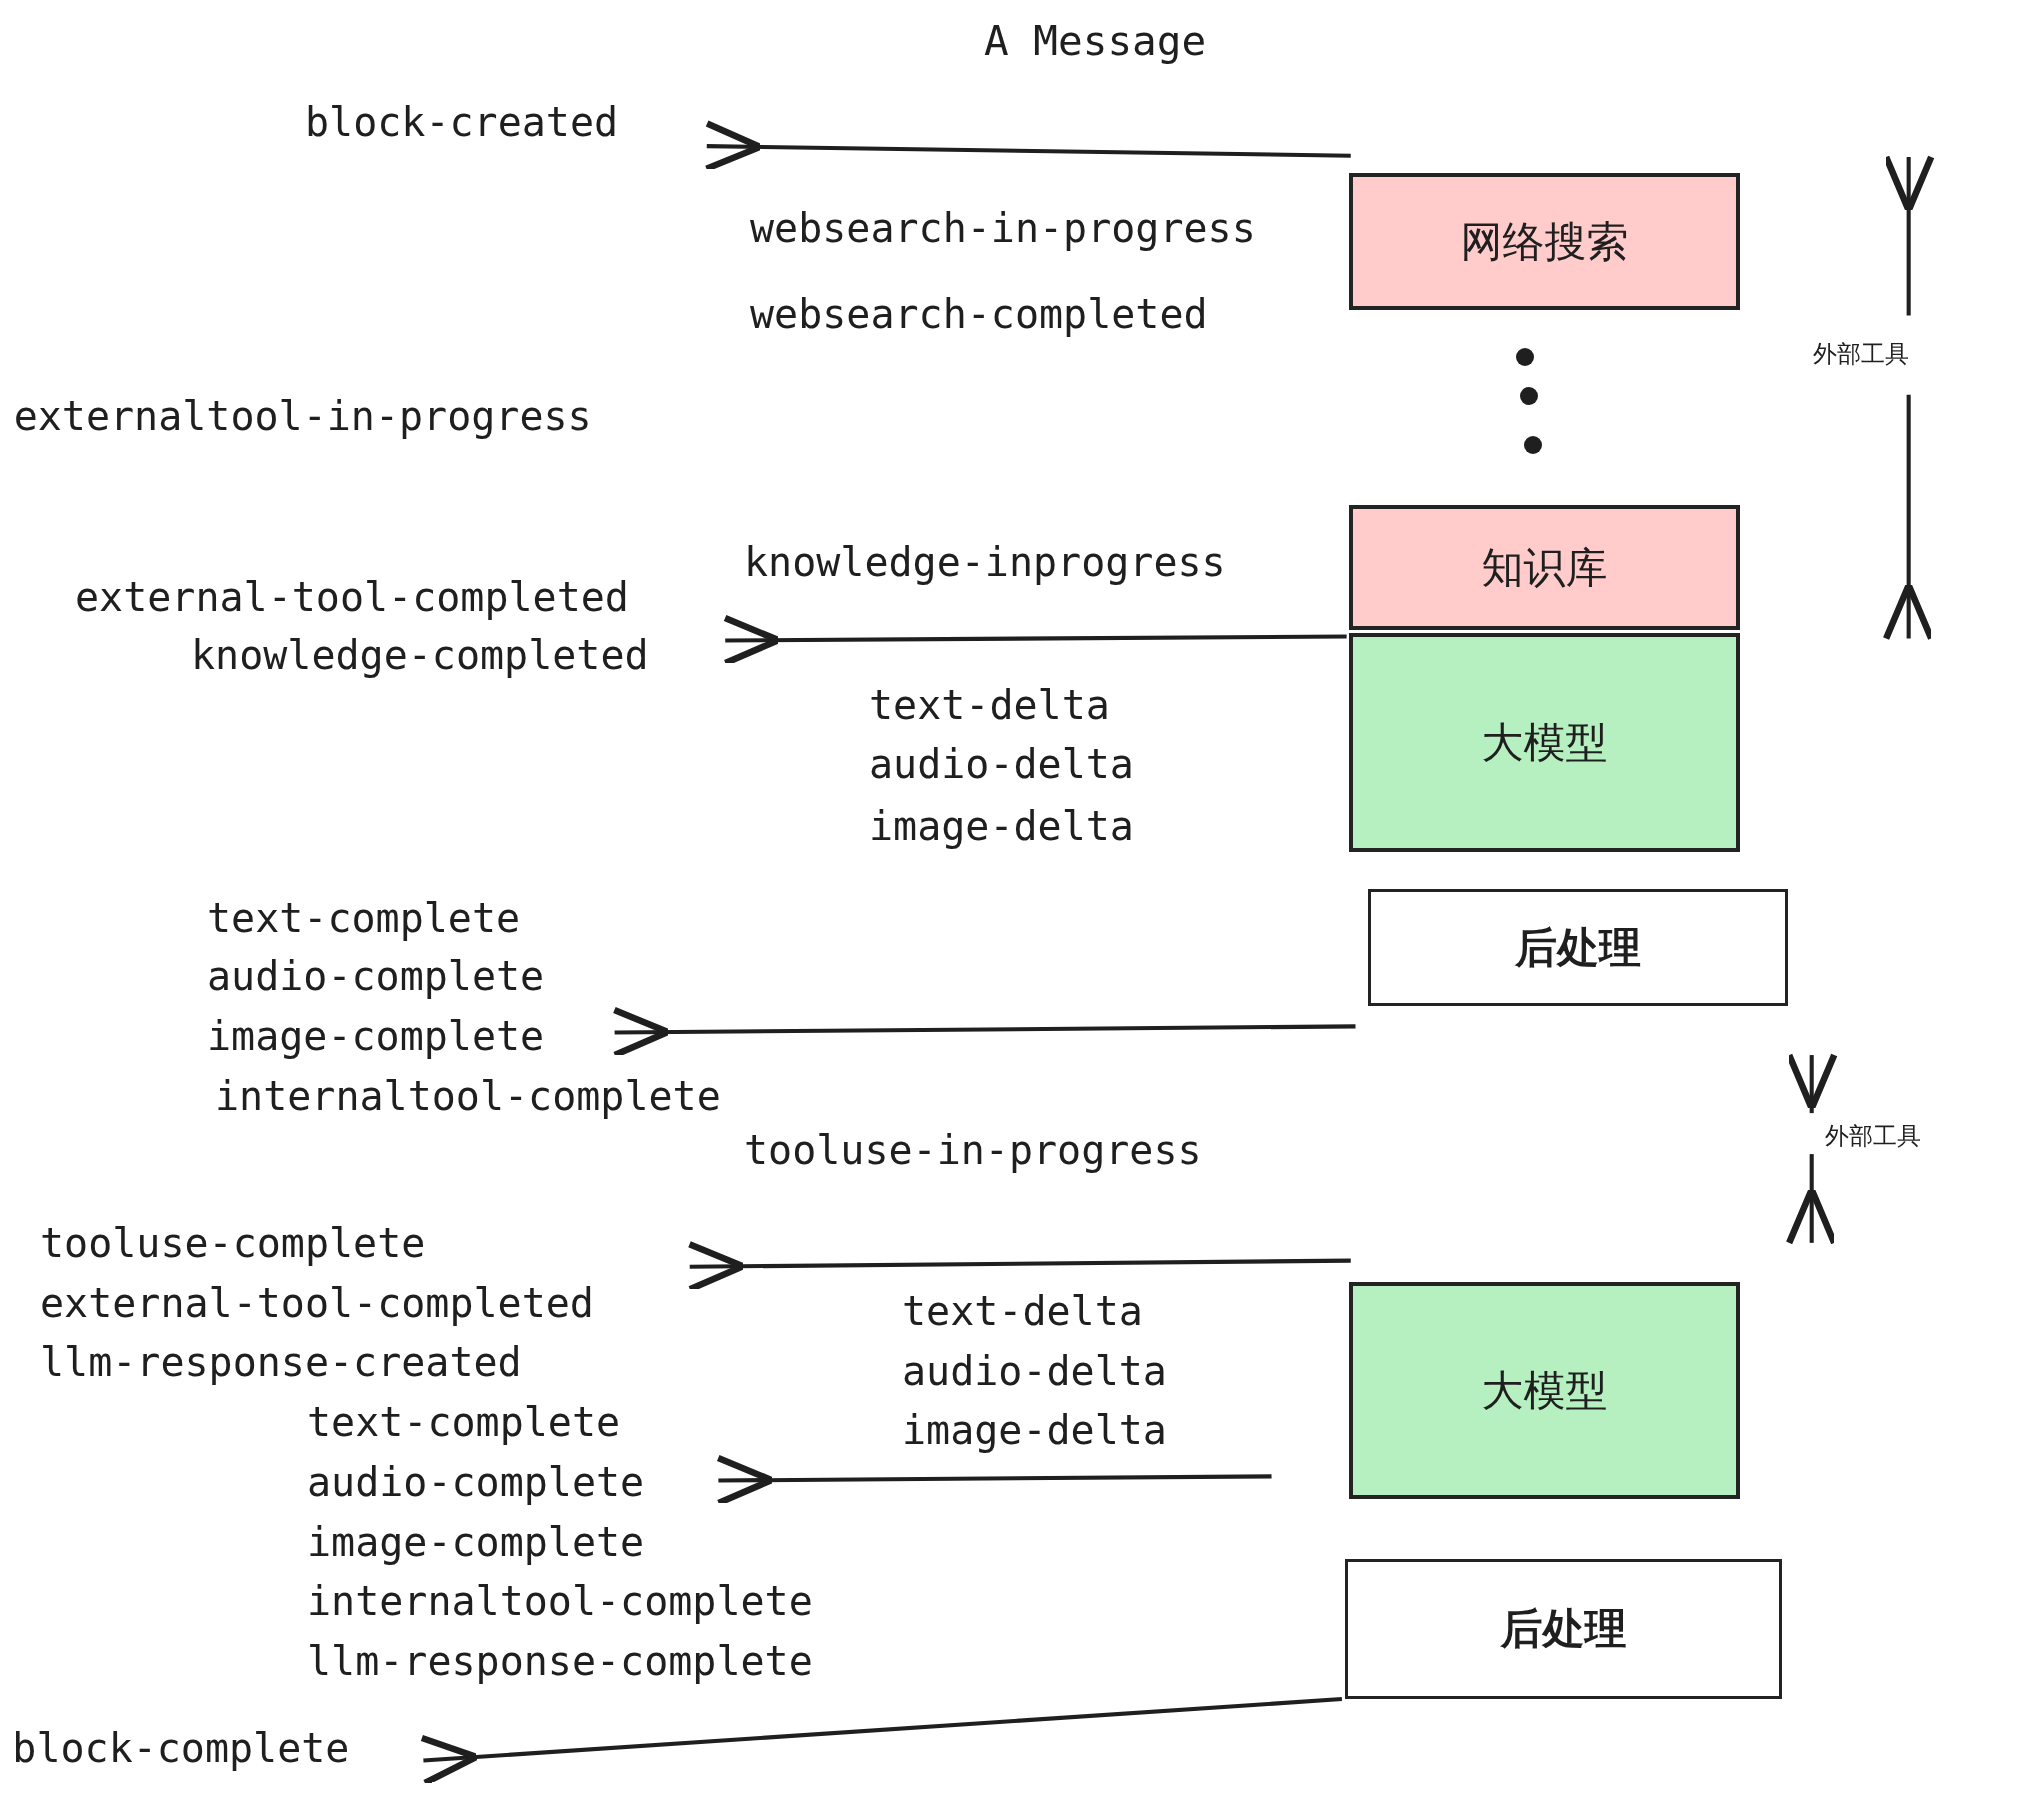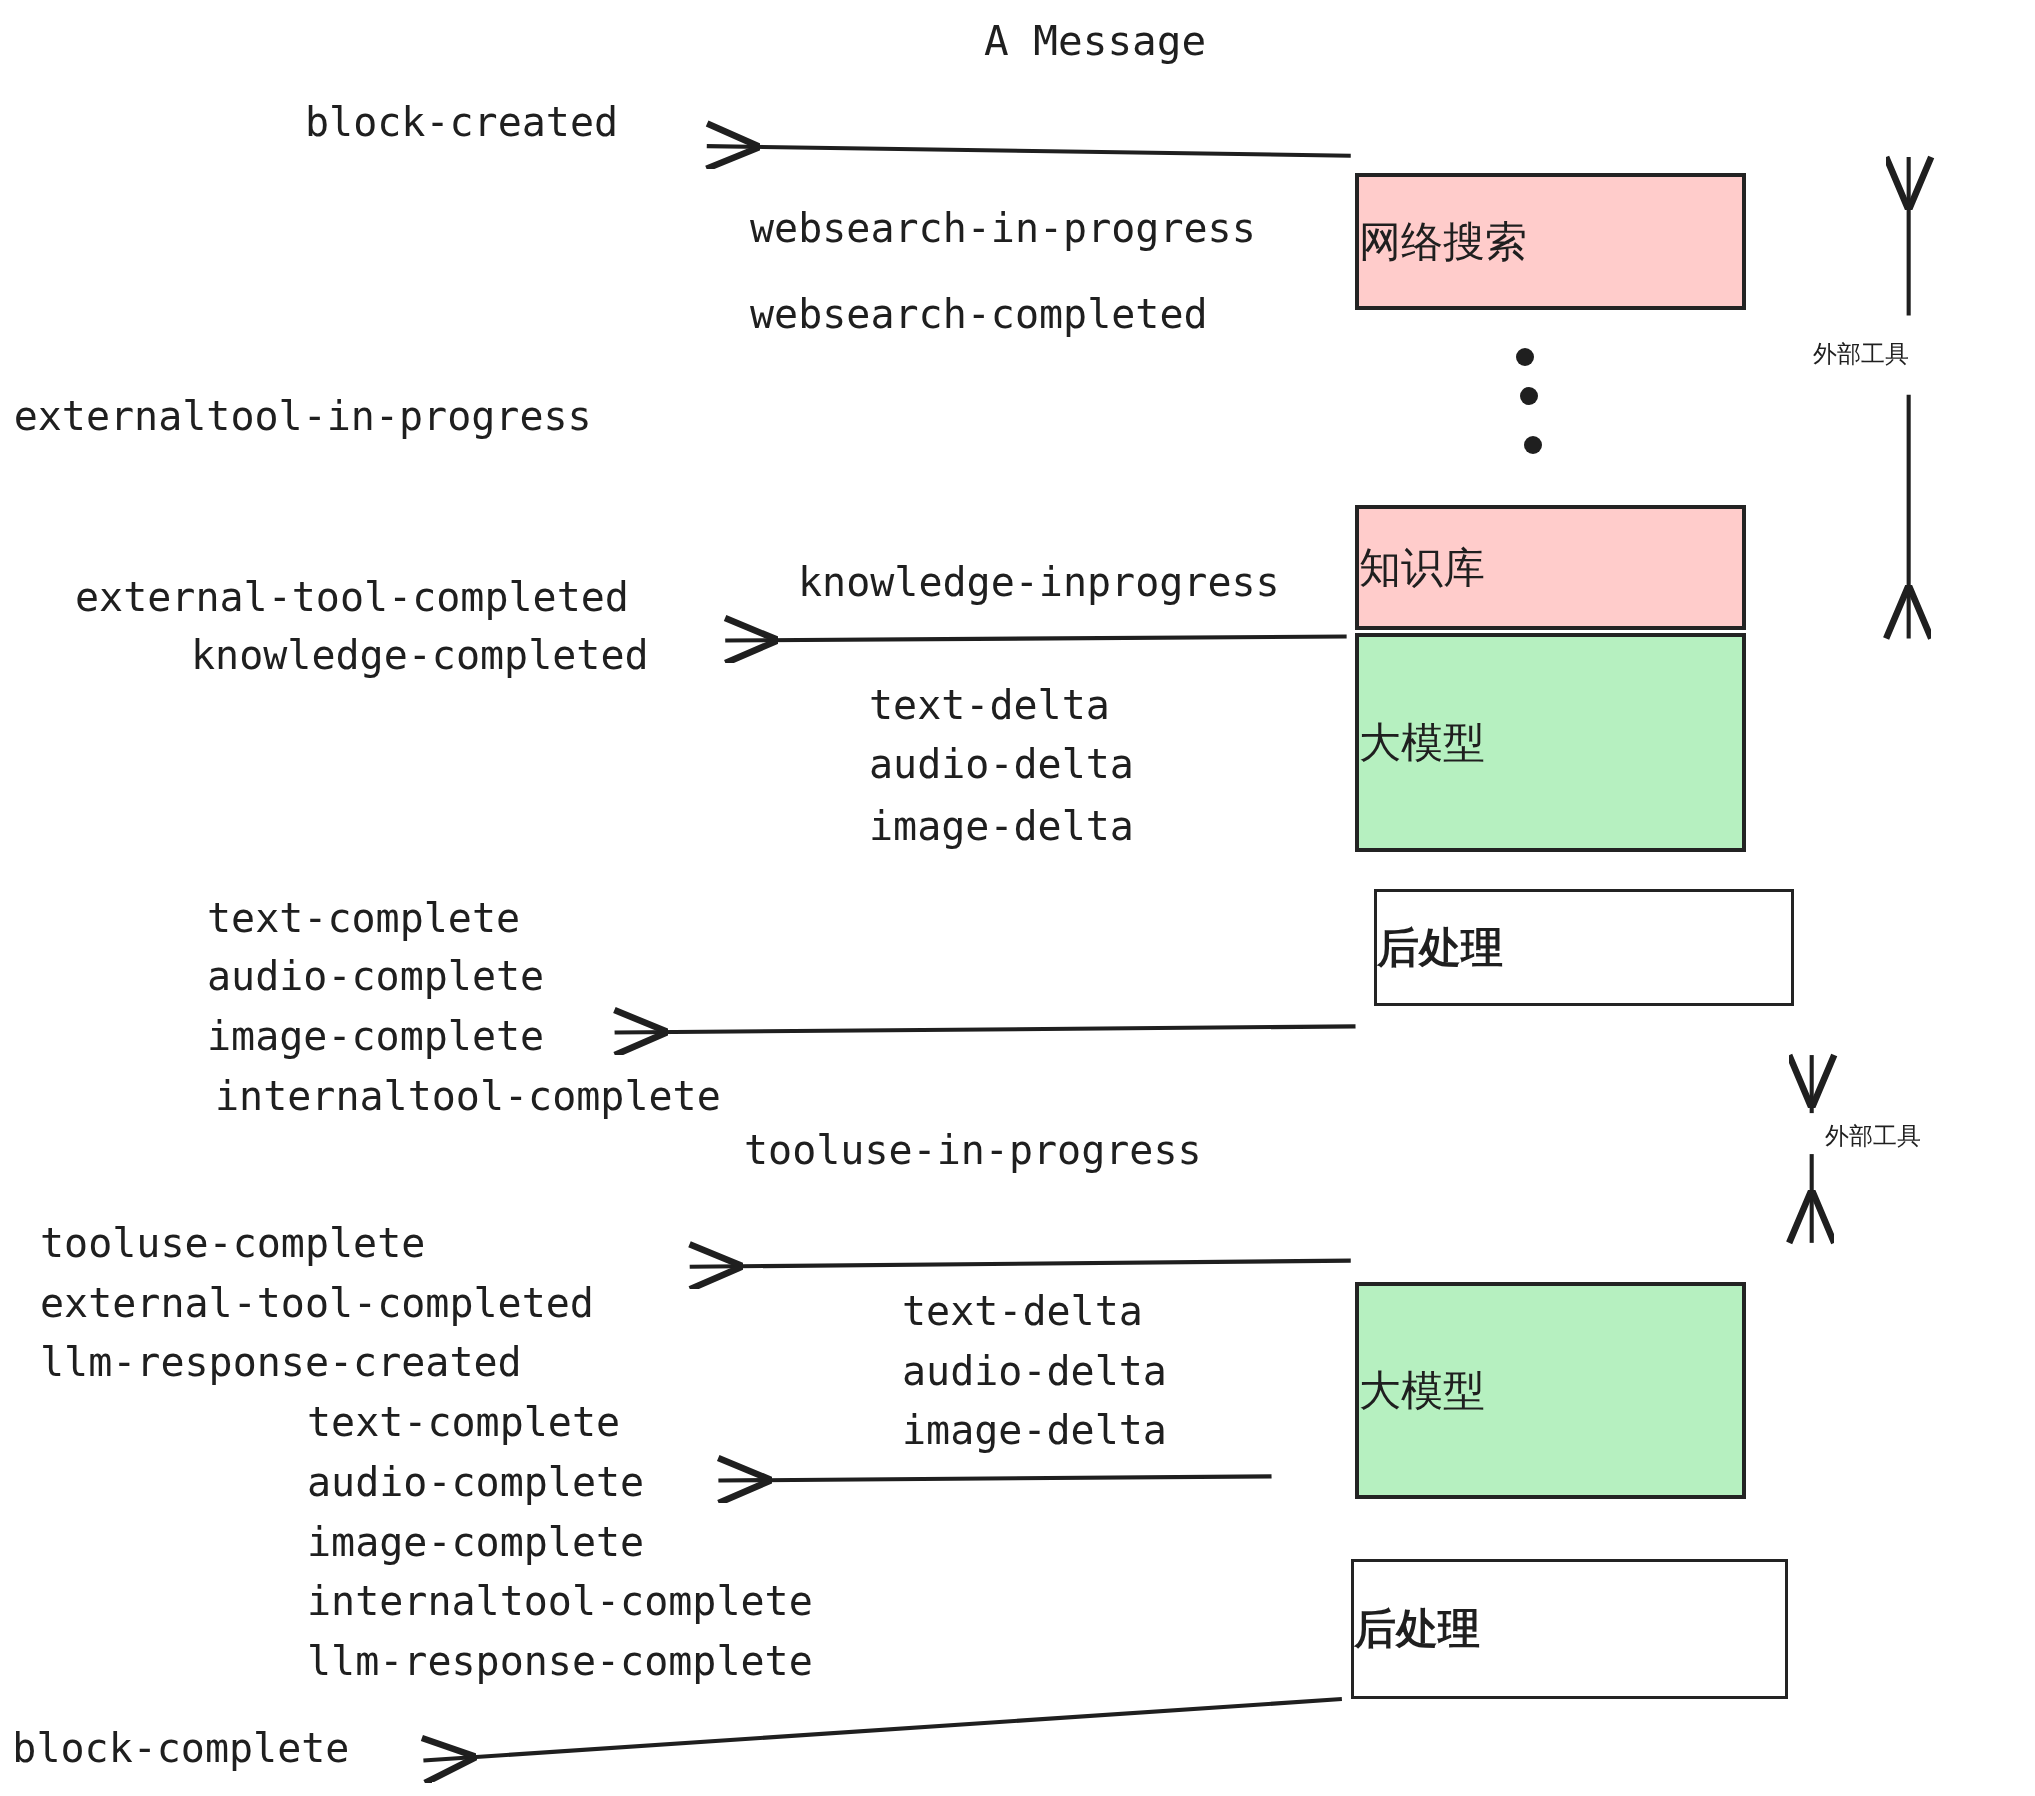--- a/index.html
+++ b/index.html
@@ -30,21 +30,21 @@
     font-size: 41px;
     color: #1f1f1f;
     white-space: nowrap;
   }
   .box {
     position: absolute;
     box-sizing: border-box;
     border: 4.8px solid #232323;
     display: flex;
     align-items: center;
-    margin-left: 6px;
+    justify-content: center;
   }
   .box.thin {
     border-width: 3.4px;
     font-weight: bold;
   }
   .box-text {
     font-family: "DejaVu Sans", sans-serif;
     font-size: 42px;
     color: #1f1f1f;
     white-space: nowrap;
@@ -112,21 +112,21 @@
   <div class="dot" style="left:1520px; top:387px;"></div>
   <div class="dot" style="left:1524px; top:436px;"></div>
 
   <div class="cn" style="left:1813px; top:338px;">外部工具</div>
   <div class="cn" style="left:1825px; top:1120px;">外部工具</div>
 
   <div class="lbl" style="left:305px;  top:102px;">block-created</div>
   <div class="lbl" style="left:750px; top:208px;">websearch-in-progress</div>
   <div class="lbl" style="left:750px; top:294px;">websearch-completed</div>
   <div class="lbl" style="left:13.7px;   top:396px;">externaltool-in-progress</div>
-  <div class="lbl" style="left:798px; top:542px;margin-top:20px;">knowledge-inprogress</div>
+  <div class="lbl" style="left:744px; top:542px;">knowledge-inprogress</div>
   <div class="lbl" style="left:75px;  top:577px;">external-tool-completed</div>
   <div class="lbl" style="left:191px;  top:635px;">knowledge-completed</div>
 
   <div class="lbl" style="left:869px; top:685px;">text-delta</div>
   <div class="lbl" style="left:869px; top:744px;">audio-delta</div>
   <div class="lbl" style="left:869px; top:806px;">image-delta</div>
 
   <div class="lbl" style="left:207px;  top:898px;">text-complete</div>
   <div class="lbl" style="left:207px;  top:956px;">audio-complete</div>
   <div class="lbl" style="left:207px;  top:1016px;">image-complete</div>

